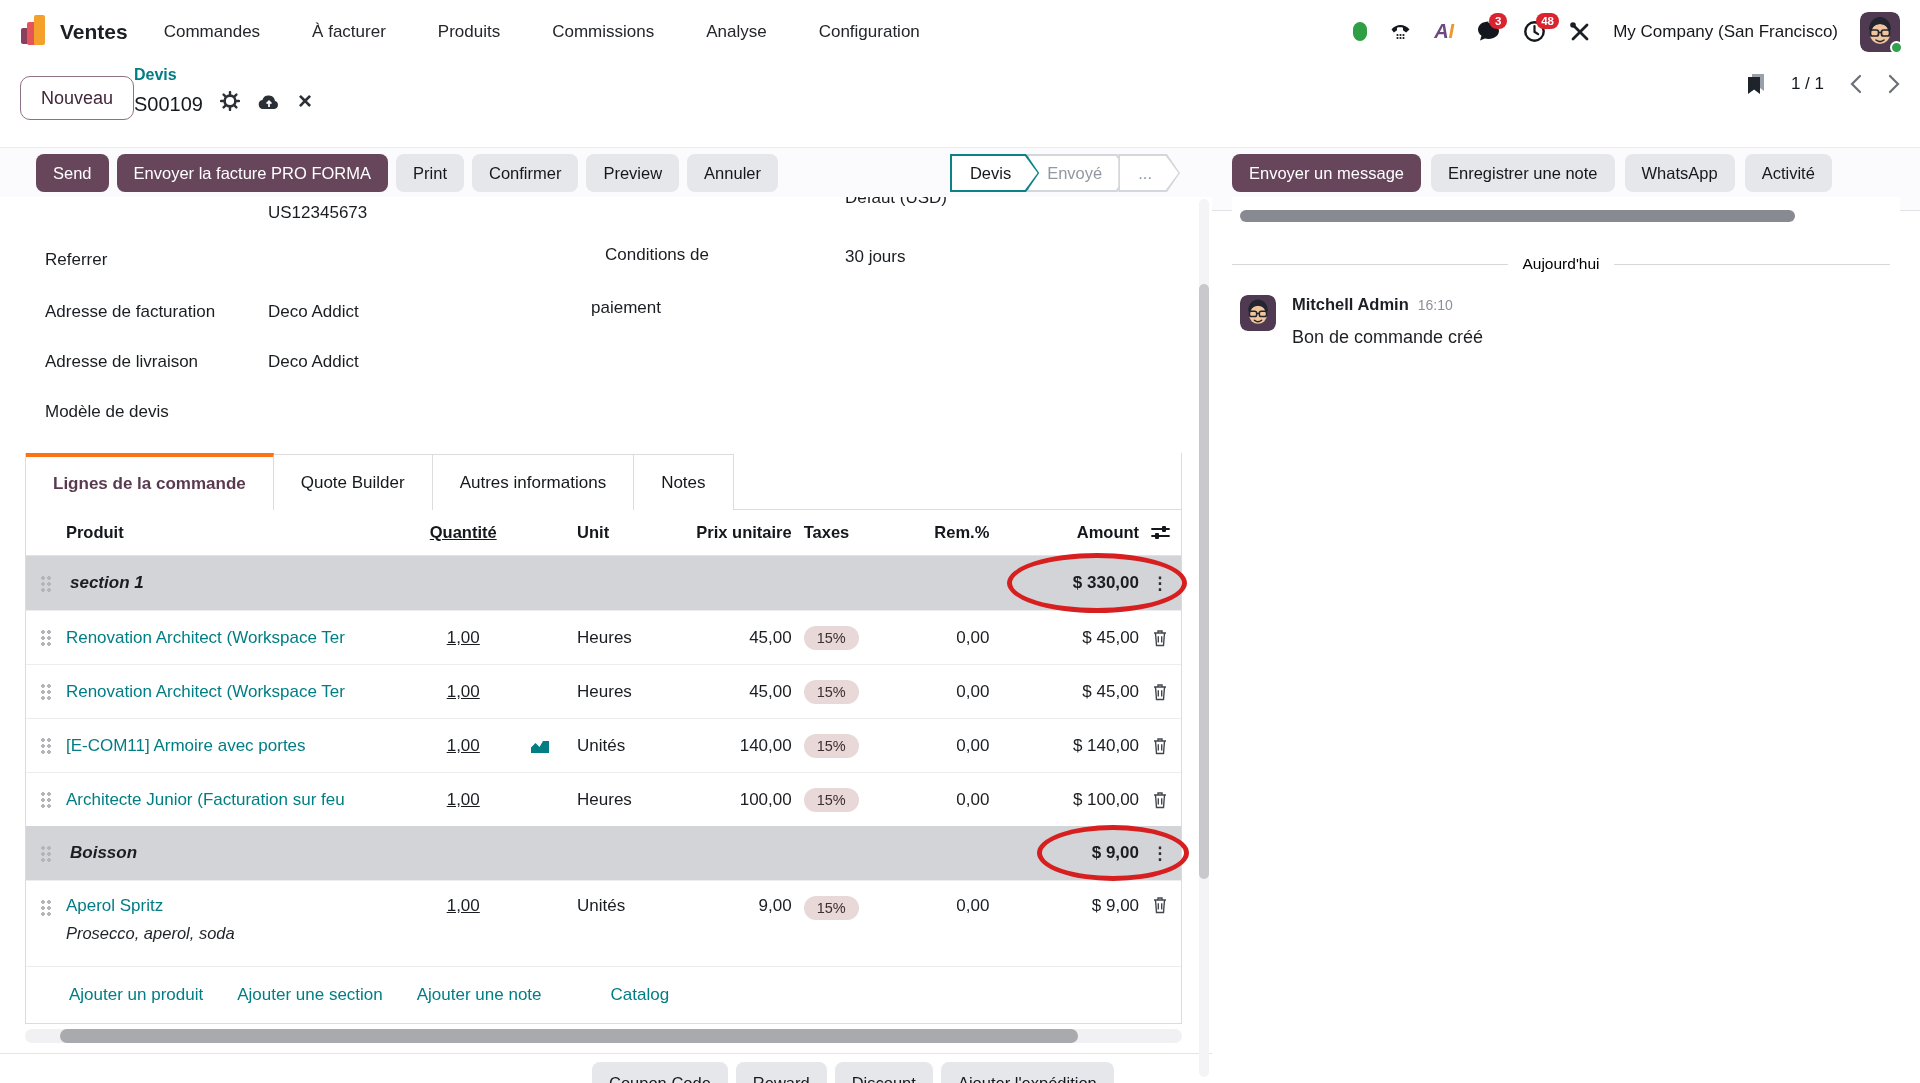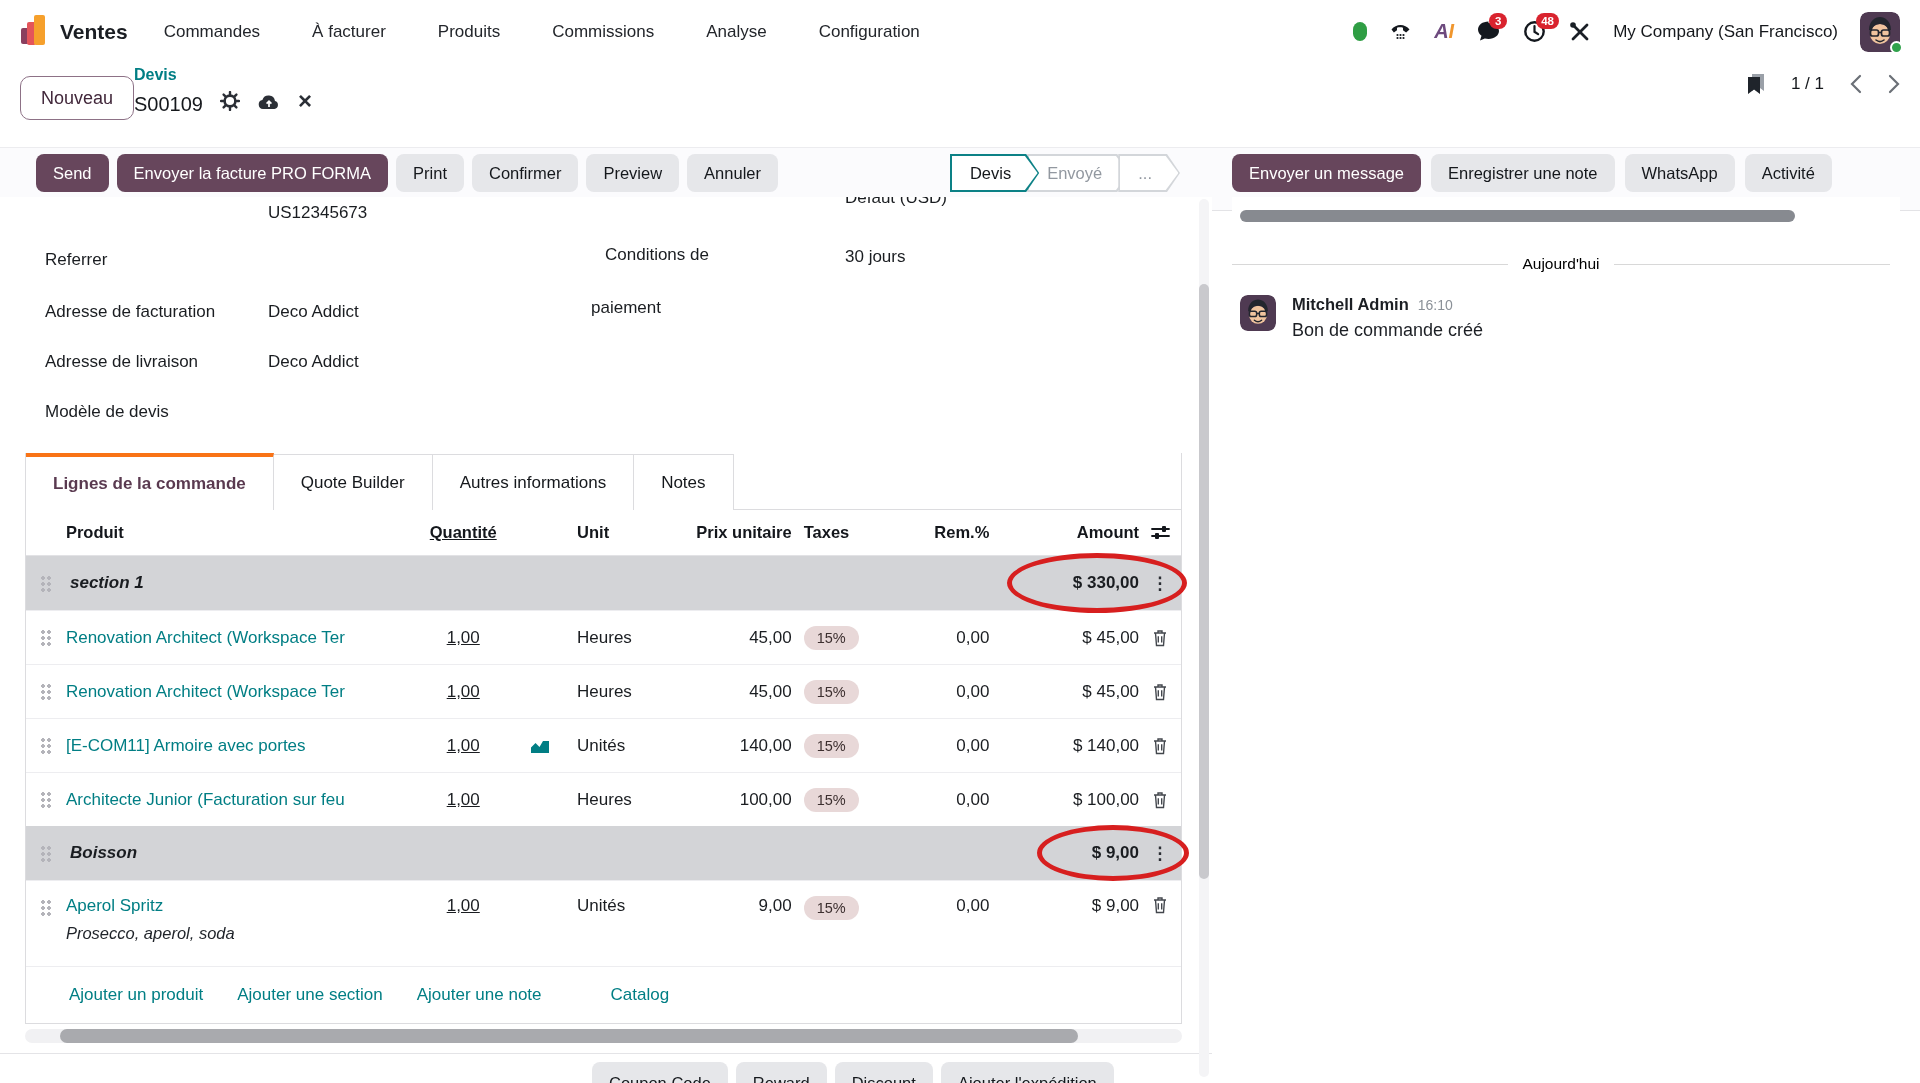--- a/index.html
+++ b/index.html
@@ -113,21 +113,21 @@
   .chatter-bar { position:absolute; left:8px; top:13px; width:555px; height:12px; background:#878a90; border-radius:6px; }
   .day-divider { position:absolute; left:0; top:58px; width:658px; display:flex; align-items:center; gap:14px; }
   .day-divider .line { flex:1; height:1px; background:#d8d8d8; }
   .day-divider .txt { color:#000000; font-size:15.5px; }
   .message { position:absolute; left:8px; top:98px; display:flex; gap:16px; }
   .msg-avatar { width:36px; height:36px; }
   .msg-avatar svg { border-radius:8px; }
   .msg-head { display:flex; align-items:baseline; gap:9px; }
   .msg-author { font-size:16.5px; font-weight:700; color:#1c1f24; }
   .msg-time { font-size:14px; color:#8a9097; }
-  .msg-body { font-size:18px; color:#1c1f24; margin-top:6px; }
+  .msg-body { font-size:18px; color:#1c1f24; margin-top:13px; }
 </style>
 </head>
 <body>
 
 <div class="page">
 
   <div class="navbar">
     <div class="brand">
       <span>
         <svg width="30" height="34" viewBox="0 0 30 34">

